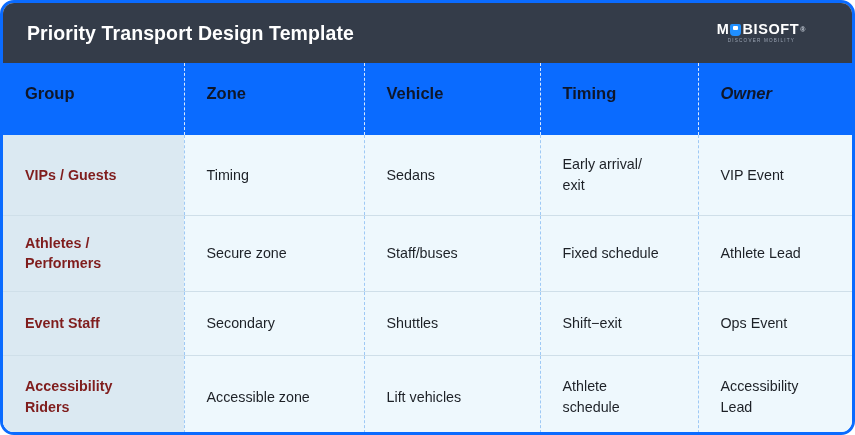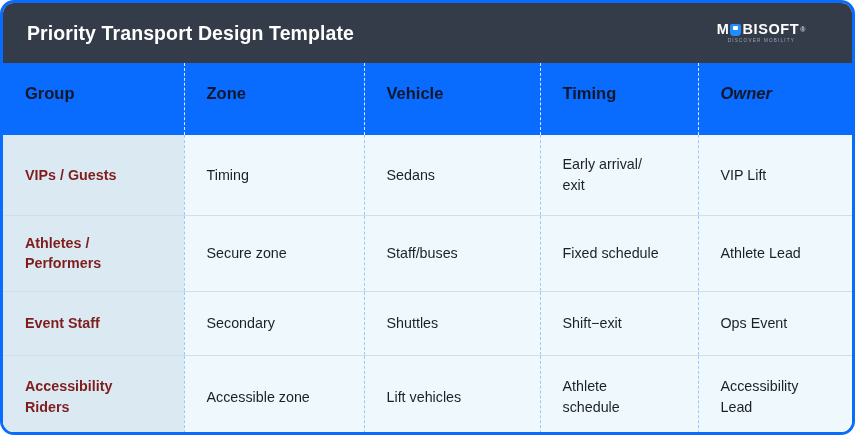--- a/index.html
+++ b/index.html
@@ -176,21 +176,21 @@
 
       <tr style="height:80px">
         <td class="first-col">VIPs / Guests</td>
         <td>Timing</td>
         <td>Sedans</td>
         <td>
           <span class="cell-line">Early arrival/</span>
           <span class="cell-line">exit</span>
         </td>
         <td>
-          <span class="cell-line">VIP Lift</span>
+          <span class="cell-line">VIP Event</span>
         </td>
       </tr>
 
       <tr style="height:76px">
         <td class="first-col">
           <span class="cell-line">Athletes /</span>
           <span class="cell-line">Performers</span>
         </td>
         <td>Secure zone</td>
         <td>Staff/buses</td>

